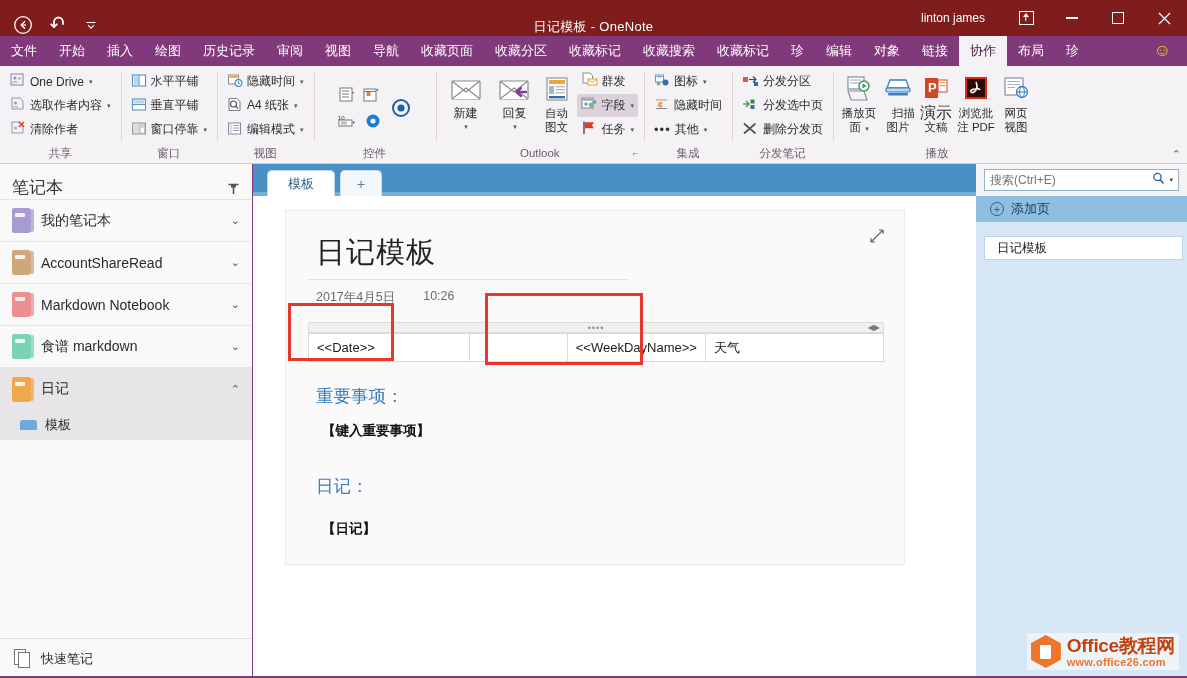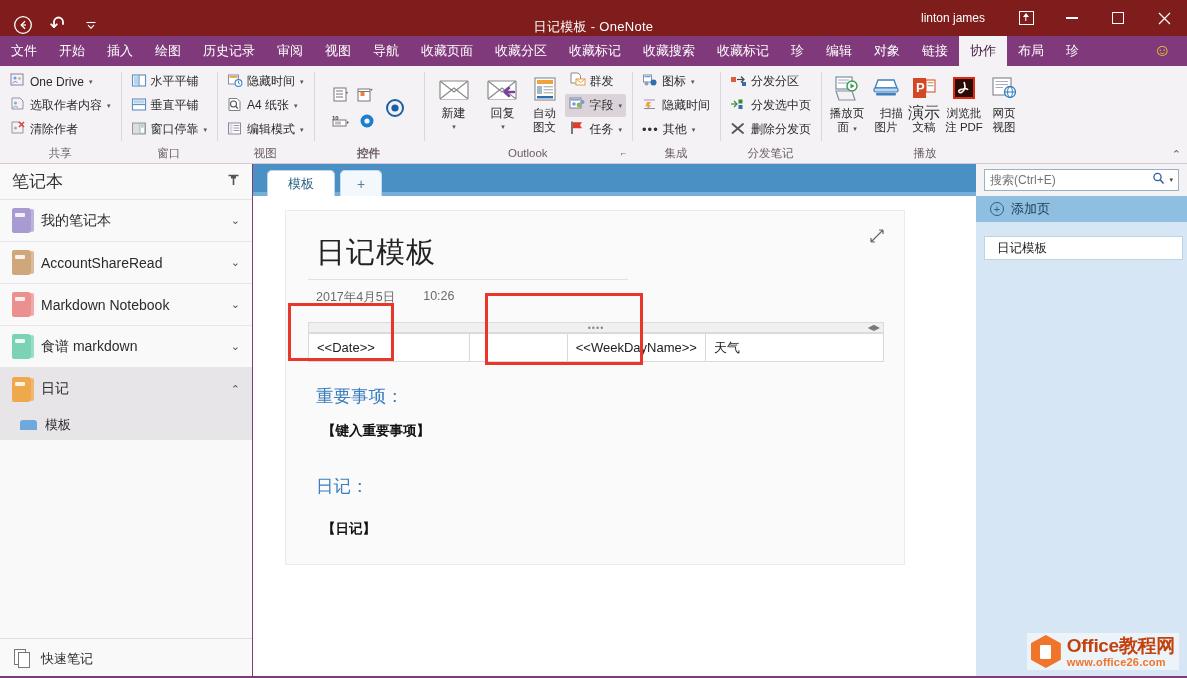--- a/index.html
+++ b/index.html
@@ -92,21 +92,21 @@
 
   
   .main { display: flex; height: 514px; background: #fff; }
 
   
   .nbpane {
     width: 253px; background: #faf9fa; border-right: 1px solid #80397b;
     display: flex; flex-direction: column; position: relative;
   }
   .nbhead {
-    height: 36px; display: flex; align-items: center; padding: 0 12px;
+    height: 36px; display: flex; align-items: flex-end; padding: 0 12px;
     font-size: 17px; color: #333; border-bottom: 1px solid #e6e2e6;
   }
   .pin { margin-left: auto; font-size: 13px; color: #555; cursor: pointer; transform: rotate(0deg); }
   .nblist { flex: 1; overflow: hidden; }
   .nbitem {
     height: 42px; display: flex; align-items: center; padding: 0 12px; gap: 10px;
     border-bottom: 1px solid #e8e4e8; cursor: pointer; font-size: 14px; color: #2b2b2b;
   }
   .nbitem.sel { background: #e8e5e8; border-bottom: none; }
   .book { width: 19px; height: 25px; border-radius: 2px 3px 3px 2px; position: relative; flex: none; }
@@ -418,21 +418,21 @@
               </svg>
           </span>
           <span>编辑模式</span>
           <span class="caret">▾</span>
         </div>
       </div>
     </div>
     <div class="rglabel">视图</div>
   </div>
 
-  <div class="rgroup" style="padding:0 18px;font-weight:bold;">
+  <div class="rgroup" style="padding:0 24px;">
     <div class="rgbody" style="align-items:center; padding-top:10px; gap:8px;">
       <div style="display:flex; flex-direction:column; gap:4px;">
         <div style="display:flex; gap:6px;">
           <span>
             <svg width="18" height="18" viewBox="0 0 18 18">
                 <rect x="2" y="2" width="12" height="13" fill="#fff" stroke="#777" stroke-width="1"></rect>
                 <line x1="4" y1="5" x2="11" y2="5" stroke="#777"></line>
                 <line x1="4" y1="8" x2="11" y2="8" stroke="#777"></line>
                 <line x1="4" y1="11" x2="11" y2="11" stroke="#777"></line>
                 <path d="M14 6 l2 0 l-1 2 z" fill="#555"></path>

